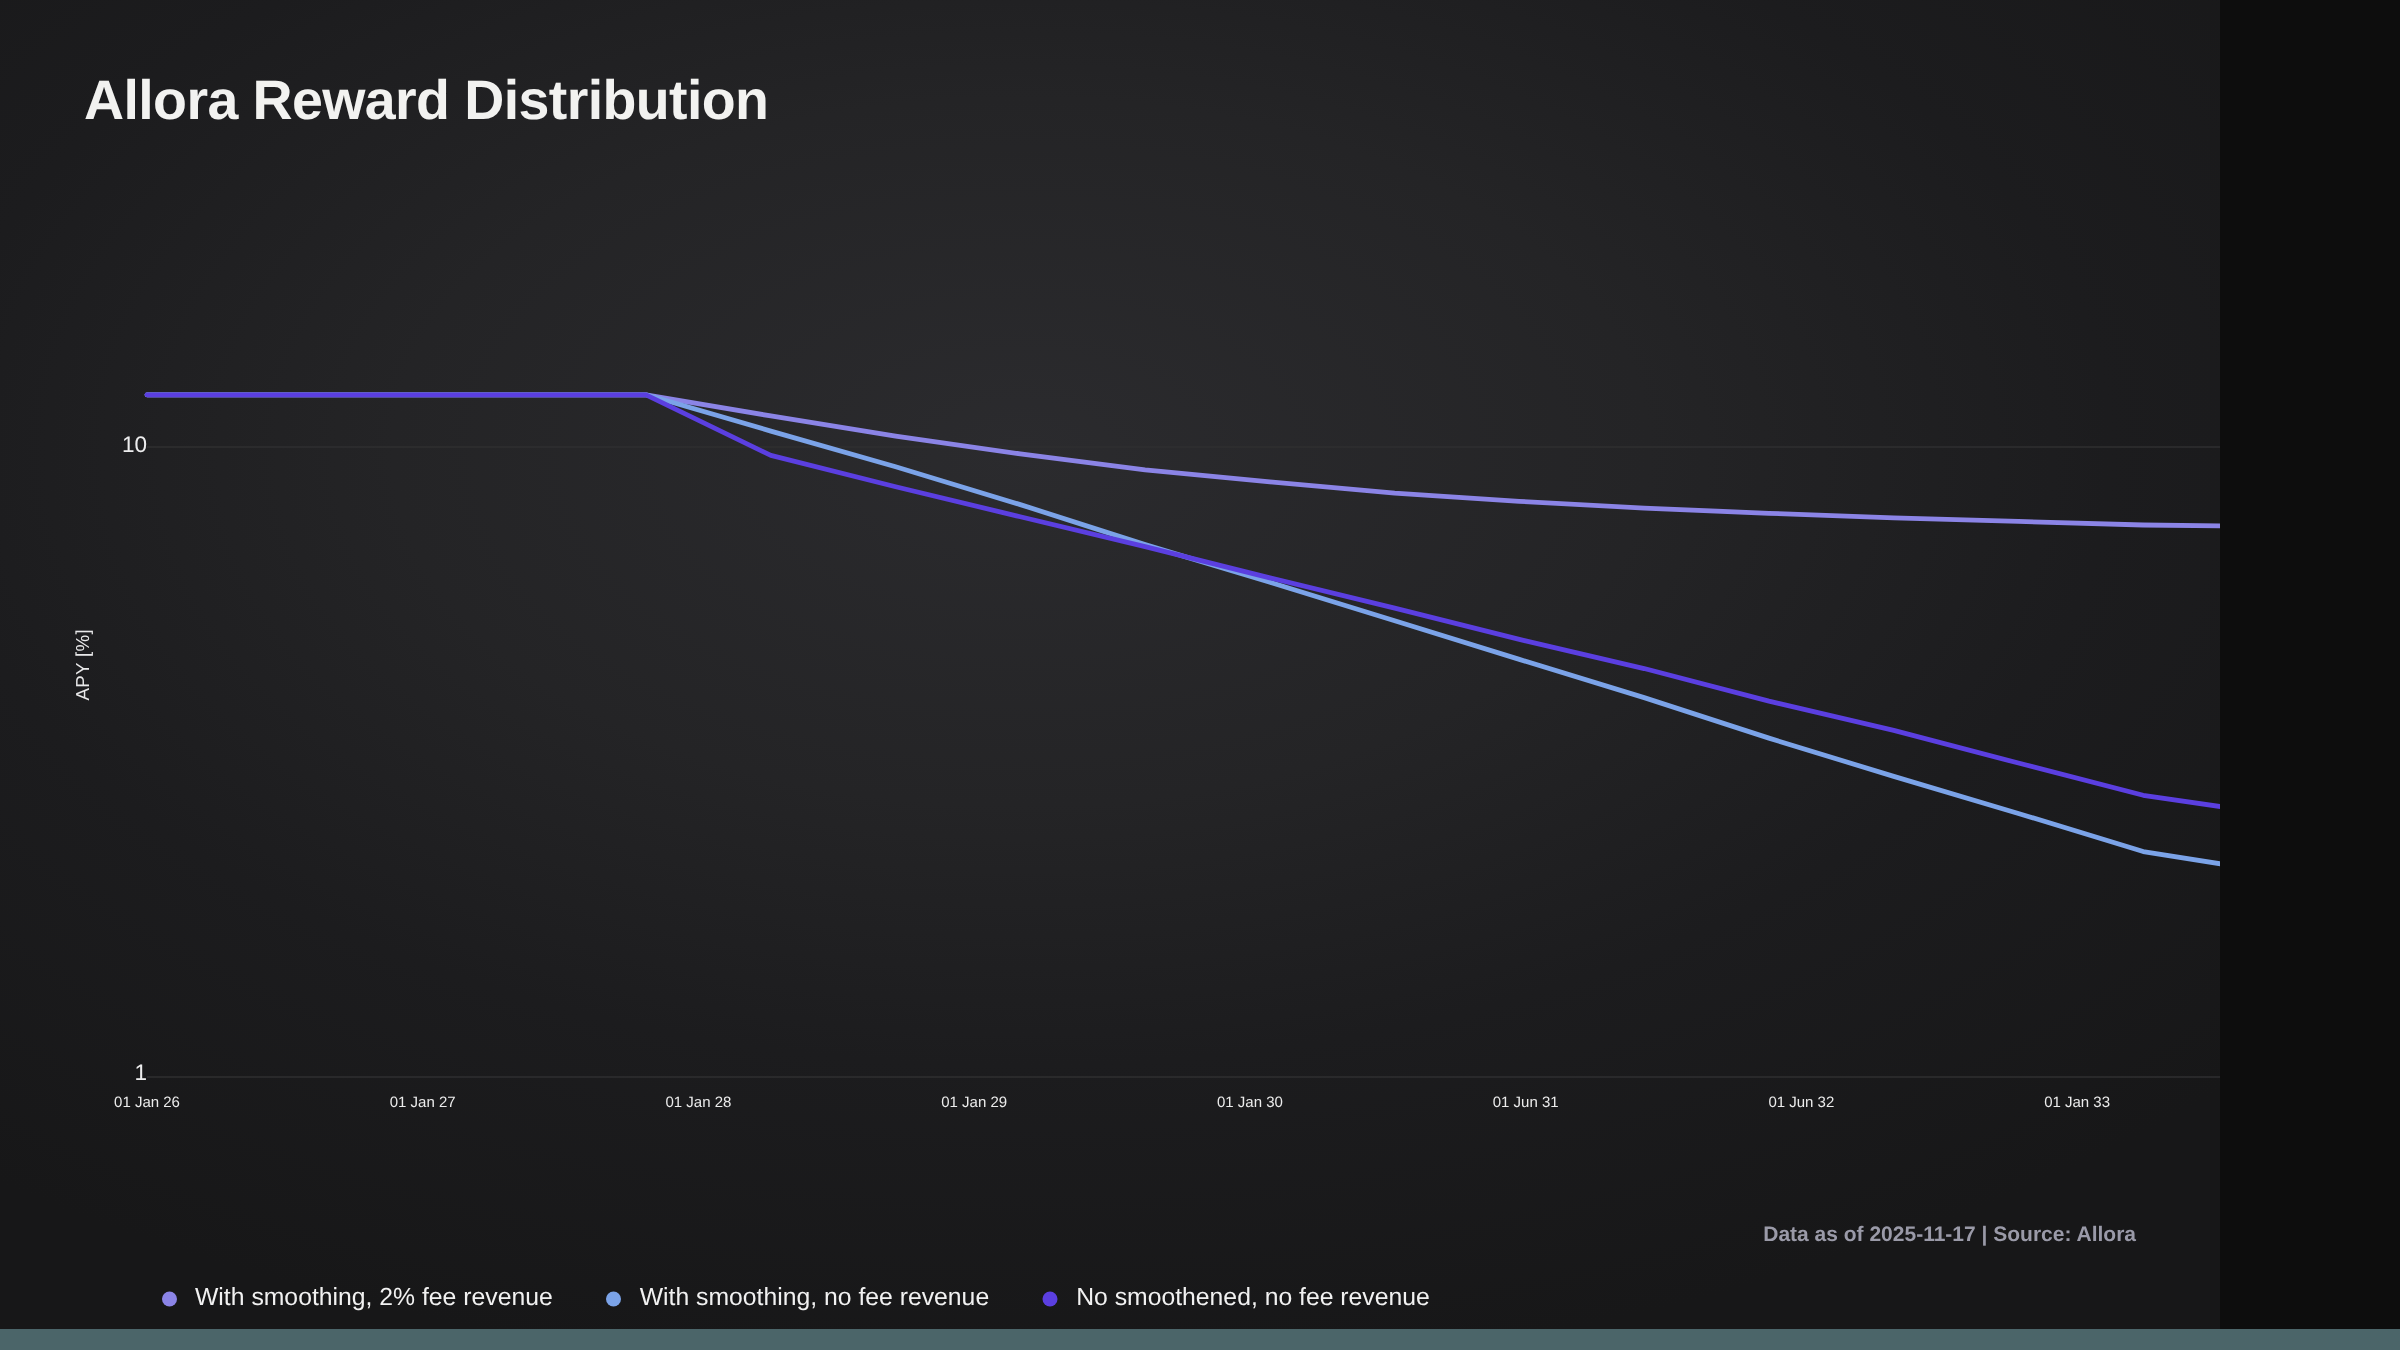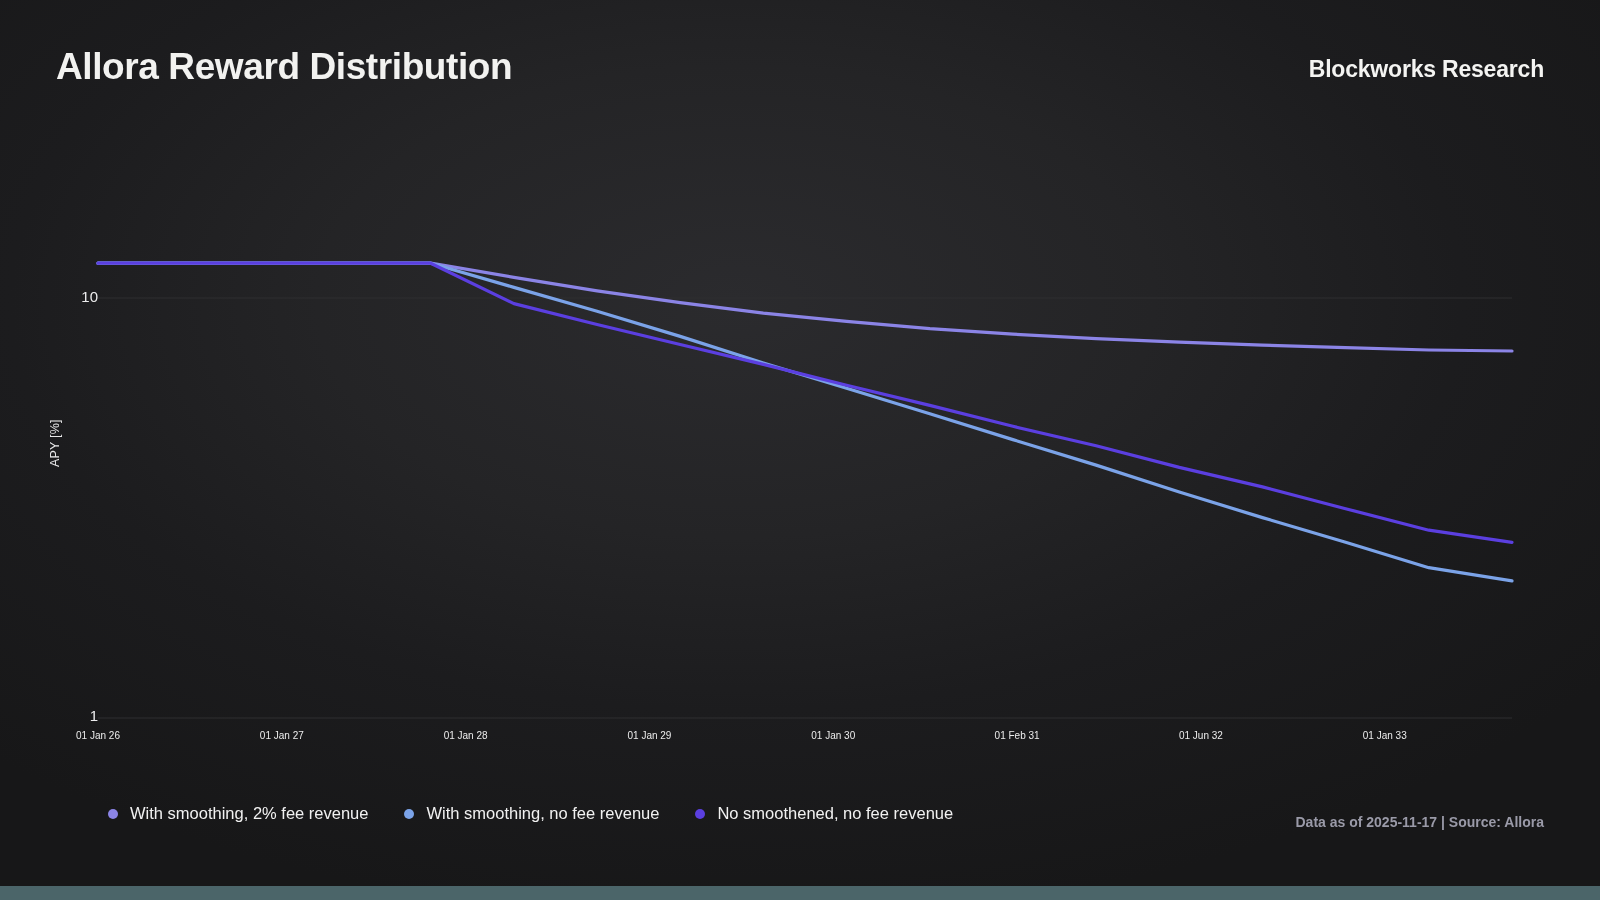--- a/index.html
+++ b/index.html
@@ -9,21 +9,21 @@
   }
   body {
     width: 1600px;
     height: 900px;
     overflow: hidden;
     font-family: "Liberation Sans", sans-serif;
   }
 
   #chart-root {
     position: relative;
-    width: 1600px;
+    width: 1480px;
     height: 886px;
     background:
       radial-gradient(ellipse 1100px 620px at 46% 34%, #2b2b2e 0%, #242426 38%, #1c1c1e 66%, #171718 100%),
       #18181a;
     overflow: hidden;
   }
 
   
   .title {
     position: absolute;
@@ -96,21 +96,21 @@
     font-size: 10px;
     color: #ececec;
     transform: translateX(-50%);
     white-space: nowrap;
   }
 
   
   .legend {
     position: absolute;
     left: 108px;
-    top: 804px;
+    top: 856px;
     display: flex;
     align-items: center;
     gap: 36px;
   }
   .legend-item {
     display: flex;
     align-items: center;
     gap: 12px;
   }
   .legend-dot {
@@ -143,21 +143,20 @@
     height: 14px;
     background: #4b6569;
   }
 </style>
 </head>
 <body>
 
 <div id="chart-root">
 
   <div class="title">Allora Reward Distribution</div>
-  <div class="brand">Blockworks Research</div>
 
   <svg class="plot-area" id="plot-svg" viewBox="0 0 1600 886" preserveAspectRatio="none" xmlns="http://www.w3.org/2000/svg">
     <g id="gridlines">
         <line x1="98" x2="1512" y1="298" y2="298" stroke="#2f2f31" stroke-width="1"></line>
         <line x1="98" x2="1512" y1="718" y2="718" stroke="#2f2f31" stroke-width="1"></line>
       </g>
     <g id="series-lines">
         <polyline points="98.0,263.2 181.2,263.2 264.4,263.2 347.5,263.2 430.7,263.2 513.9,277.3 597.1,290.8 680.2,302.6 763.4,313.2 846.6,321.3 929.8,328.7 1012.9,334.2 1096.1,338.7 1179.3,342.2 1262.5,345.2 1345.6,347.6 1428.8,350.0 1512.0,351.0" fill="none" stroke="#8b84e6" stroke-width="3.2" stroke-linejoin="round" stroke-linecap="round"></polyline>
         <polyline points="98.0,263.2 181.2,263.2 264.4,263.2 347.5,263.2 430.7,263.2 513.9,287.4 597.1,311.2 680.2,336.4 763.4,363.1 846.6,388.2 929.8,413.8 1012.9,439.6 1096.1,465.1 1179.3,492.1 1262.5,517.6 1345.6,542.3 1428.8,567.7 1512.0,580.9" fill="none" stroke="#7ba3e8" stroke-width="3.2" stroke-linejoin="round" stroke-linecap="round"></polyline>
         <polyline points="98.0,263.2 181.2,263.2 264.4,263.2 347.5,263.2 430.7,263.2 513.9,303.6 597.1,324.5 680.2,344.5 763.4,364.4 846.6,385.2 929.8,405.4 1012.9,426.3 1096.1,445.7 1179.3,467.4 1262.5,486.9 1345.6,508.7 1428.8,530.2 1512.0,542.3" fill="none" stroke="#5b3fe0" stroke-width="3.2" stroke-linejoin="round" stroke-linecap="round"></polyline>
@@ -168,21 +167,21 @@
 
   <div class="ytick t10">10</div>
   <div class="ytick t1">1</div>
 
   <div id="xticks">
       <div class="xtick" style="left: 98px;">01 Jan 26</div>
       <div class="xtick" style="left: 281.82px;">01 Jan 27</div>
       <div class="xtick" style="left: 465.64px;">01 Jan 28</div>
       <div class="xtick" style="left: 649.46px;">01 Jan 29</div>
       <div class="xtick" style="left: 833.28px;">01 Jan 30</div>
-      <div class="xtick" style="left: 1017.1px;">01 Feb 31</div>
+      <div class="xtick" style="left: 1017.1px;">01 Jun 31</div>
       <div class="xtick" style="left: 1200.92px;">01 Jun 32</div>
       <div class="xtick" style="left: 1384.74px;">01 Jan 33</div>
     </div>
 
   <div class="legend" id="legend">
       <div class="legend-item">
         <span class="legend-dot" style="background: rgb(139, 132, 230);"></span>
         <span class="legend-label">With smoothing, 2% fee revenue</span>
       </div>
       <div class="legend-item">

